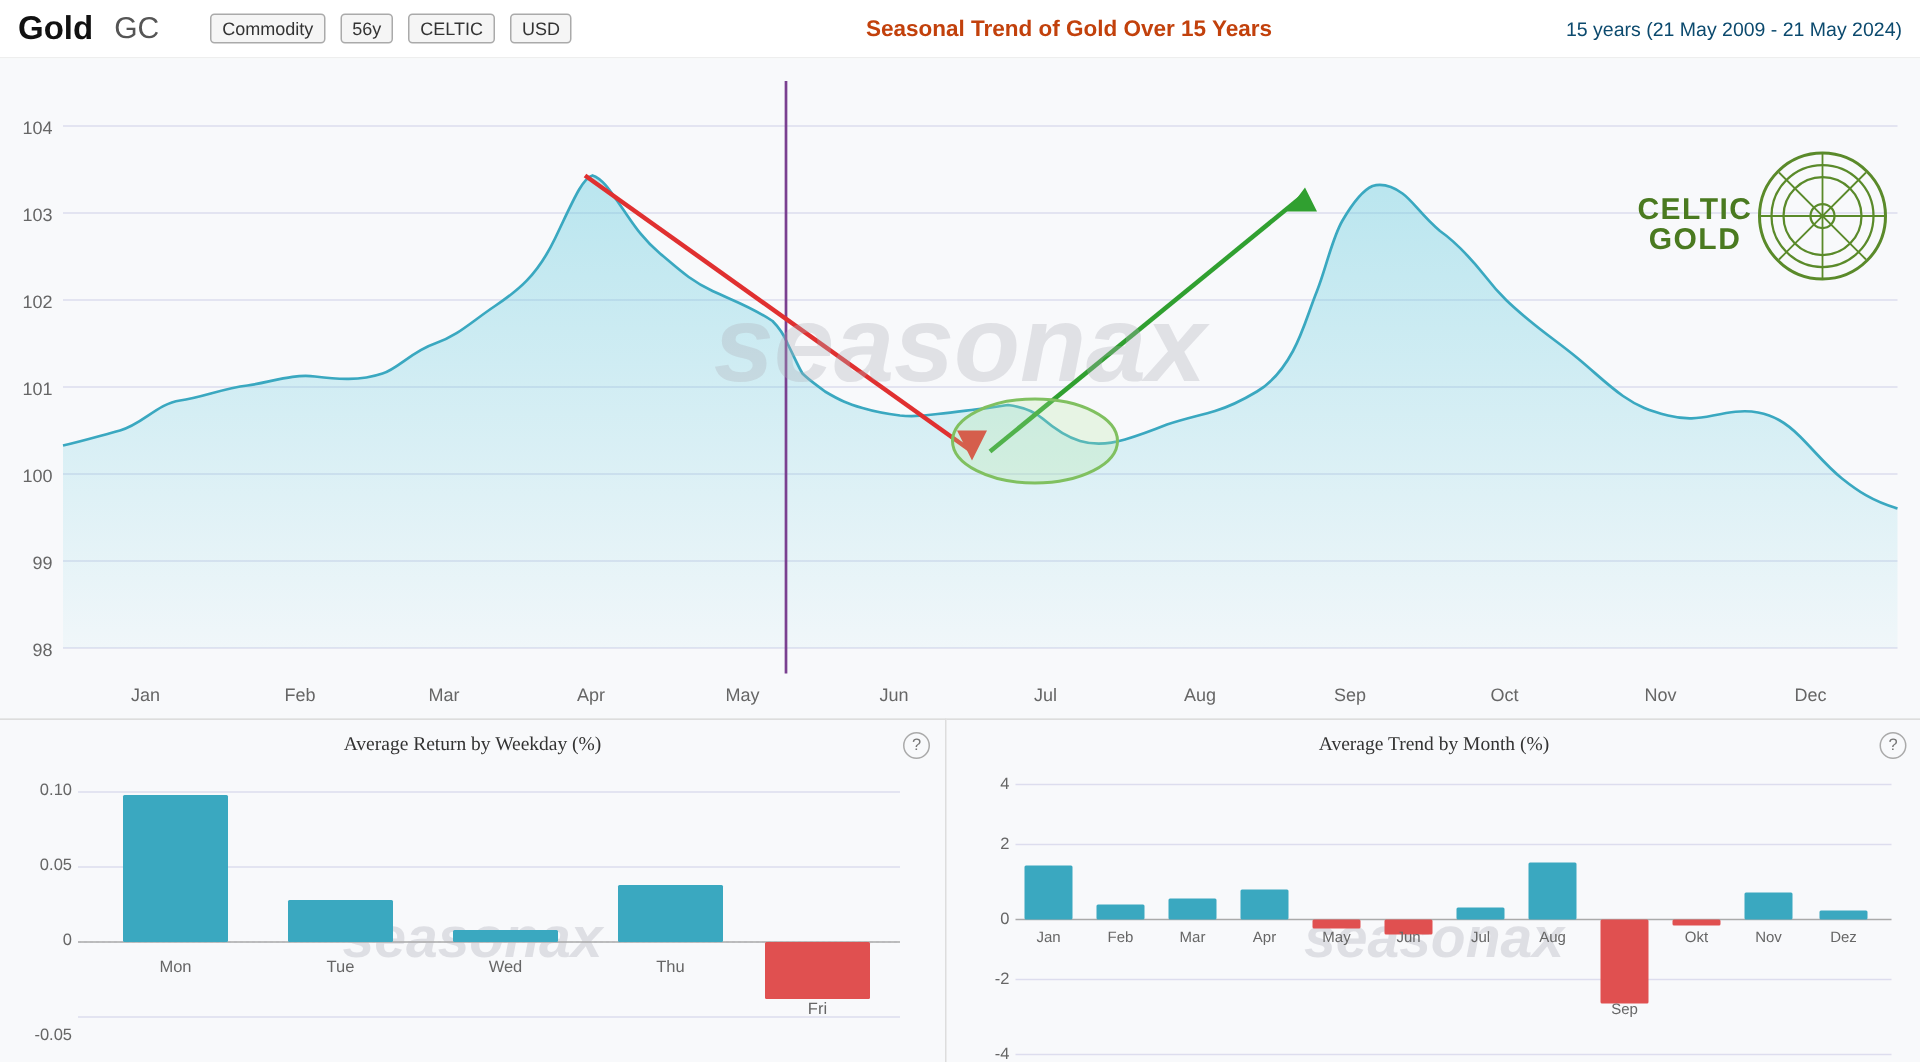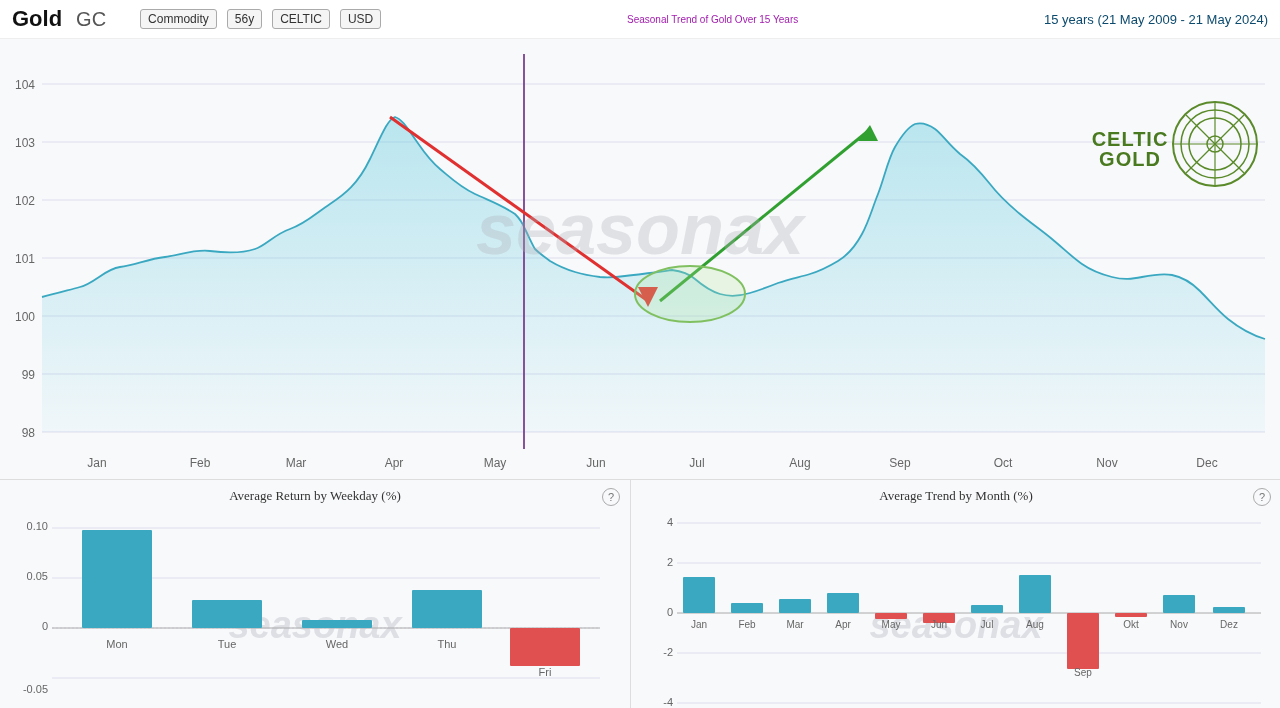--- a/index.html
+++ b/index.html
@@ -9,21 +9,21 @@
       display: flex; align-items: center; padding: 6px 12px; gap: 10px;
       background: #fff; border-bottom: 1px solid #eee;
     }
     .top-bar-title { font-size: 22px; font-weight: bold; color: #111; margin-right: 4px; }
     .top-bar-ticker { font-size: 20px; color: #555; margin-right: 24px; }
     .tag {
       border: 1px solid #aaa; border-radius: 3px; padding: 2px 7px;
       font-size: 12px; color: #333; background: #f5f5f5; cursor: pointer;
     }
     .chart-title-center {
-      flex: 1; text-align: center; font-size: 10px; color: #a21caf; font-weight: normal;
+      flex: 1; text-align: center; font-size: 15px; color: #c2410c; font-weight: bold;
     }
     .date-range { font-size: 13px; color: #0c4a6e; margin-left: auto; }
 
     
     .main-chart-container {
       position: relative; background: #f8f9fb; height: 440px; width: 1280px;
       border-bottom: 1px solid #ddd;
     }
 
     

